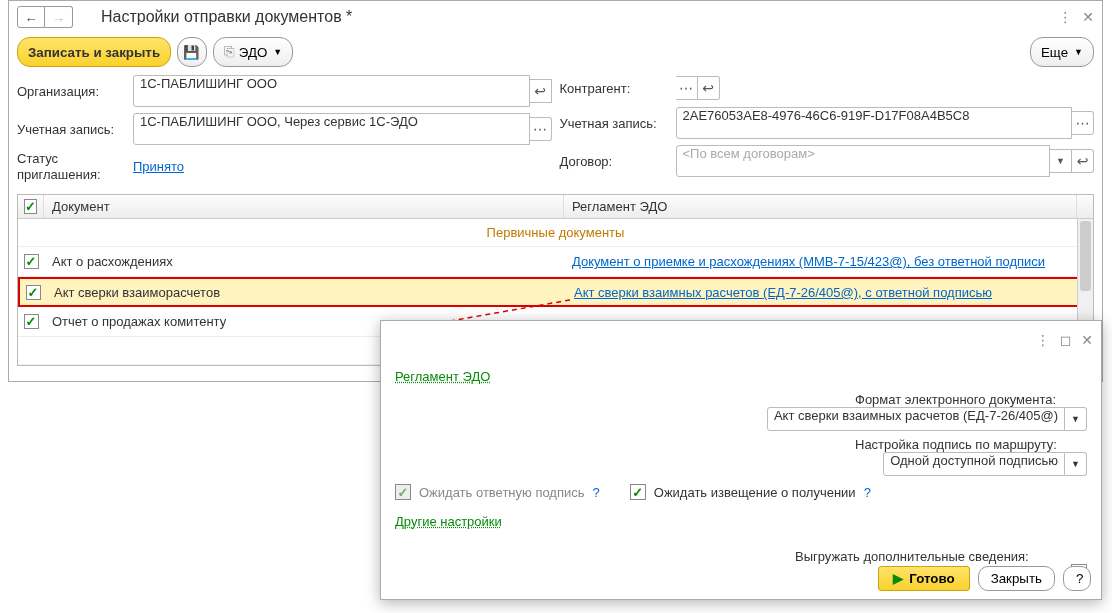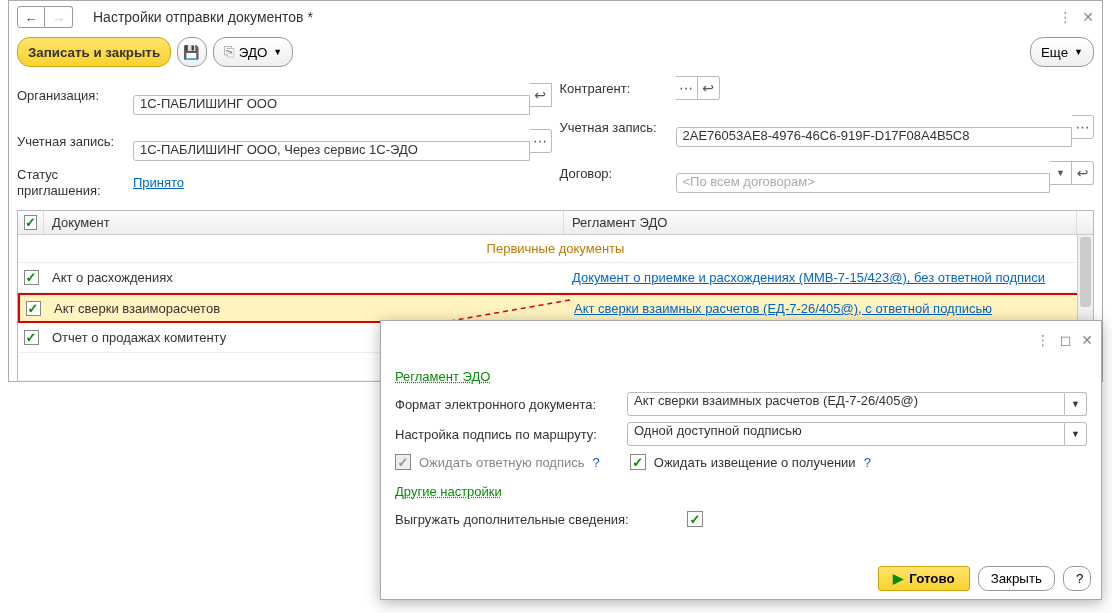--- a/index.html
+++ b/index.html
@@ -29,21 +29,21 @@
 .nav-btns { display: flex; gap: 0; }
 .nav-btn {
   width: 28px; height: 22px;
   border: 1px solid #999;
   background: #fff;
   display: flex; align-items: center; justify-content: center;
   cursor: pointer;
 }
 .nav-btn:first-child { border-radius: 3px 0 0 3px; }
 .nav-btn:last-child  { border-radius: 0 3px 3px 0; border-left: none; }
-.window-title { margin-left: 20px; font-size: 14px; }
+.window-title { margin-left: 28px; font-size: 16px; }
 .title-actions { margin-left: auto; display: flex; gap: 10px; align-items: center; }
 .icon-btn { cursor: pointer; color: #888; font-size: 14px; }
 
 .toolbar {
   display: flex; align-items: center; gap: 6px;
   padding: 4px 8px 8px;
 }
 .btn {
   border: 1px solid #999;
   border-radius: 13px;
@@ -72,24 +72,23 @@
 .form-label { width: 116px; flex-shrink: 0; }
 .form-field {
   flex: 1;
   display: flex;
   align-items: center;
 }
 .input {
   flex: 1;
   border: 1px solid #bbb;
   border-radius: 3px 0 0 3px;
-  height: 20px;
+  height: 32px;
   padding: 0 6px;
   background: #fff;
-  margin-top: 20px;
 }
 .input.placeholder { color: #aaa; }
 .action-box {
   border: 1px solid #bbb;
   border-left: none;
   width: 22px; height: 24px;
   display: flex; align-items: center; justify-content: center;
   background: #fff;
   font-size: 14px; color: #555;
 }
@@ -145,21 +144,21 @@
 
 .popup {
   left: 380px; top: 320px; width: 722px; height: 280px;
   background: #fff;
   box-shadow: 0 3px 14px rgba(0,0,0,.3);
 }
 .popup .titlebar { height: 38px; }
 .popup-title { font-size: 17px; }
 .popup-body { padding: 4px 14px; }
 .section-link { margin: 6px 0 8px; display:inline-block }
-.popup-row { display: flex; align-items: center; margin-bottom: 6px; }
+.popup-row { display: flex; align-items: flex-end; margin-bottom: 6px; flex-direction: column; }
 .popup-label { width: 232px; }
 .combo {
   flex: 1; display: flex;
 }
 .combo-input { flex:1; border:1px solid #bbb; height:24px; padding:0 6px; border-radius:3px 0 0 3px; }
 .combo-btn {
   width: 22px; height:24px; border:1px solid #bbb; border-left:none;
   display:flex;align-items:center;justify-content:center;
   border-radius:0 3px 3px 0; background:#fff; cursor:pointer;
 }
@@ -365,21 +364,21 @@
       <span class="disabled-text">Ожидать ответную подпись</span>
       <span class="qmark">?</span>
       <span style="width:14px"></span>
       <span class="chk-box">✓</span>
       <span>Ожидать извещение о получении</span>
       <span class="qmark">?</span>
     </div>
 
     <span class="greenlink section-link">Другие настройки</span>
 
-    <div class="popup-row" style="margin-top:4px">
+    <div class="popup-row" style="margin-top:12px">
       <div style="width:292px">Выгружать дополнительные сведения:</div>
       <span class="chk-box">✓</span>
     </div>
   </div>
 
   <div class="popup-footer">
     <button class="btn-ready">
       <span class="play">▶</span>
       <span>Готово</span>
     </button>

